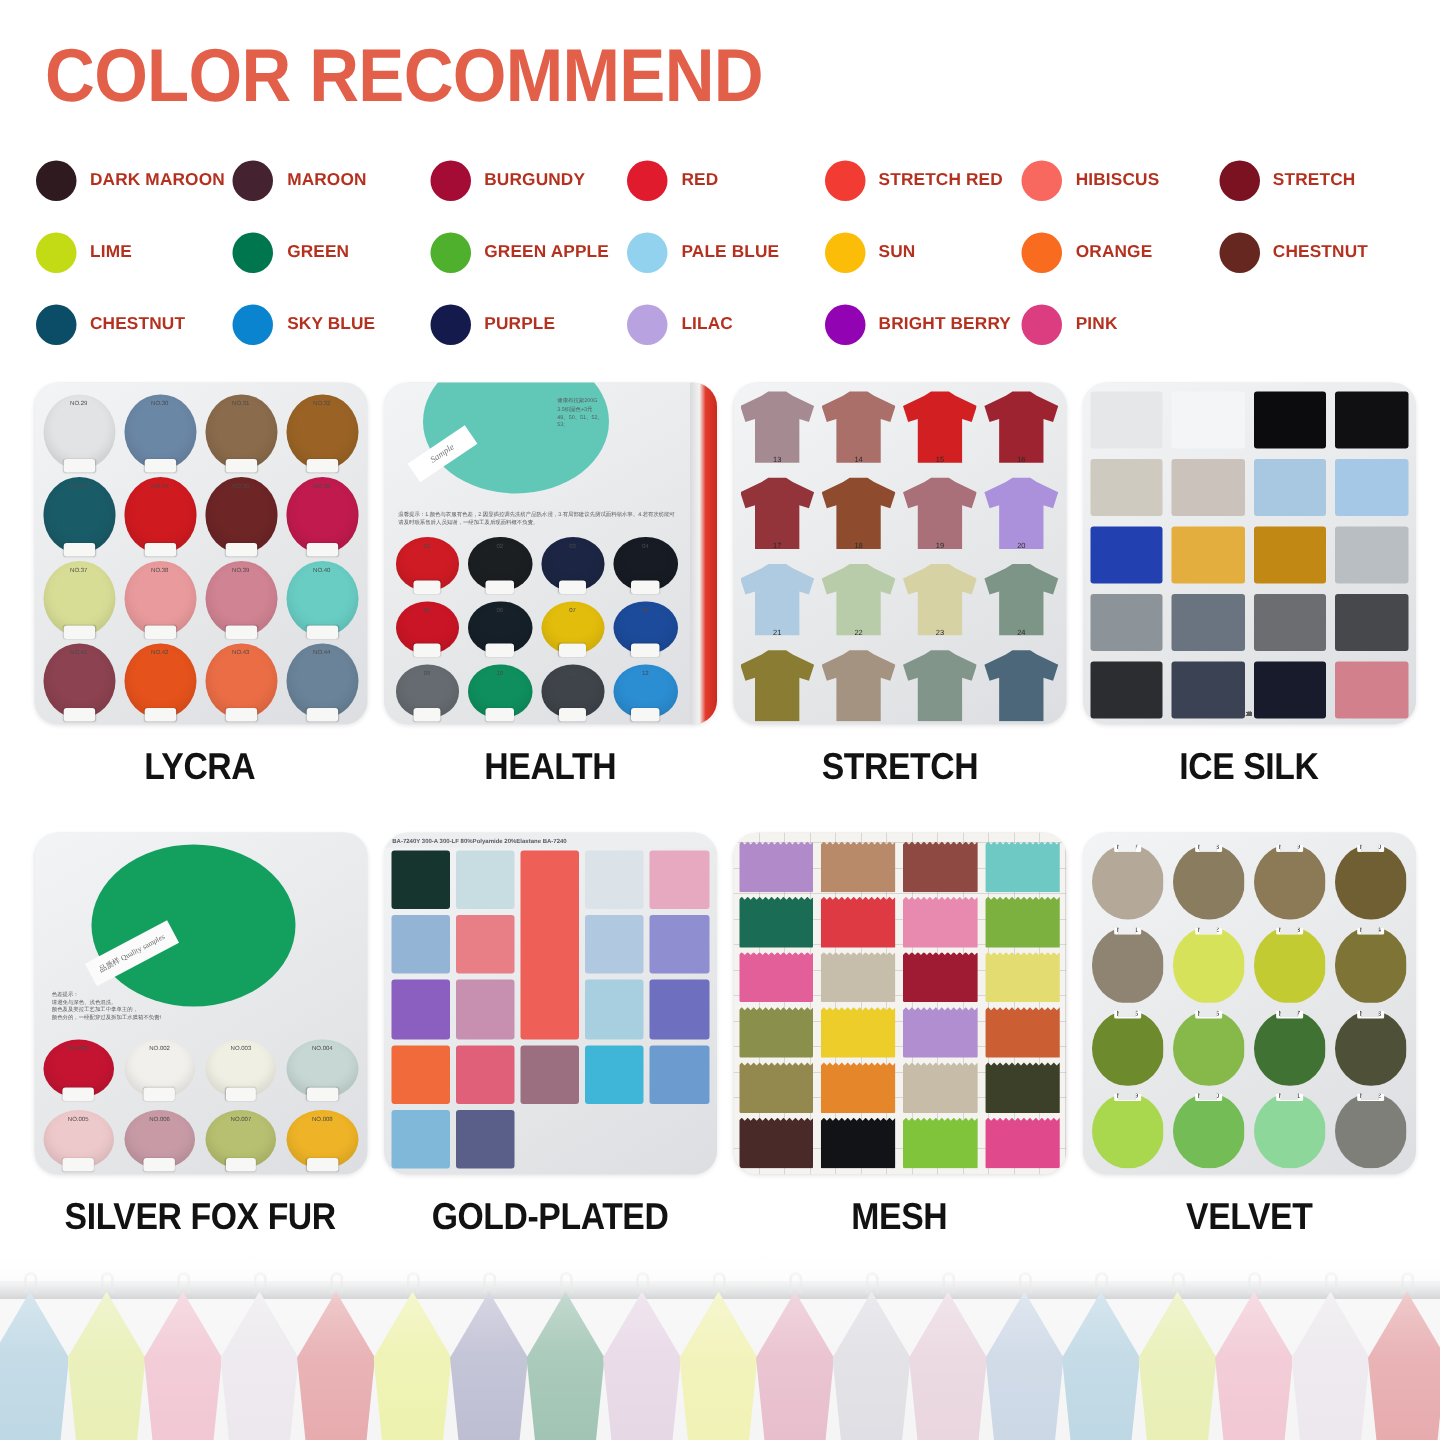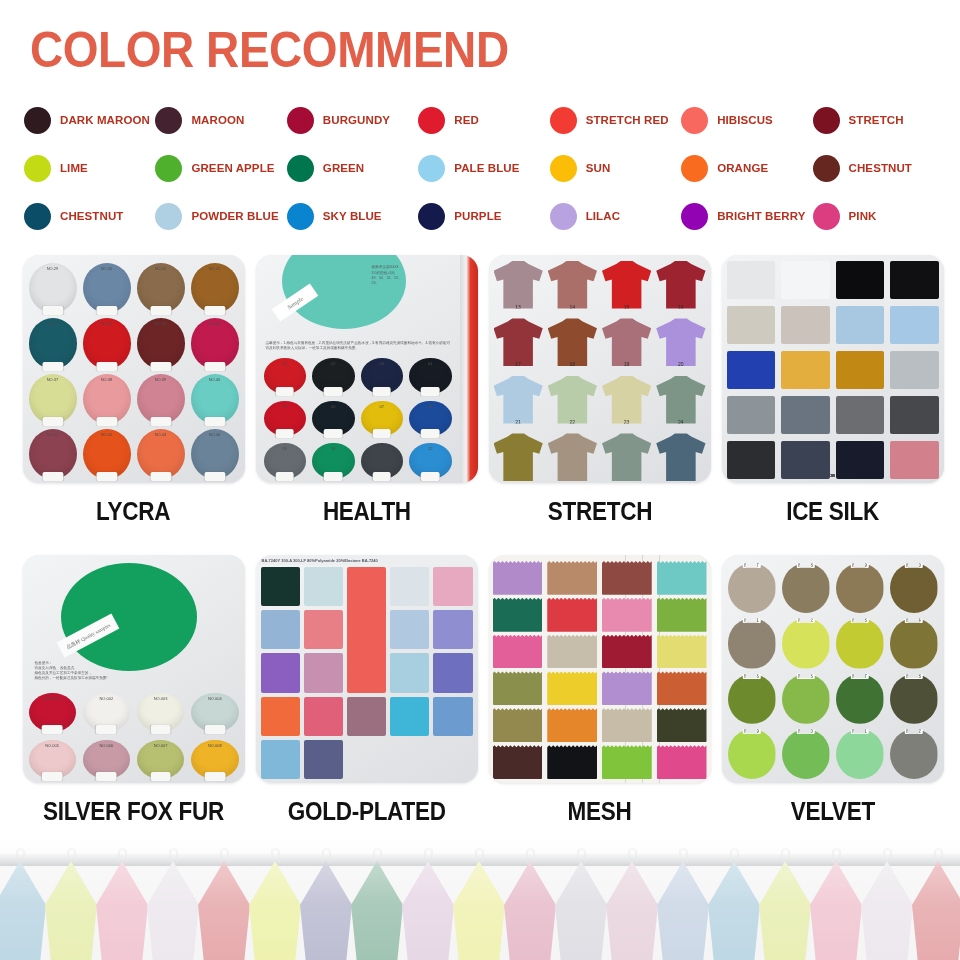--- a/index.html
+++ b/index.html
@@ -411,50 +411,46 @@
       </div>
       <div class="legend-item">
         <div class="legend-dot" style="background: rgb(122, 18, 34);"></div>
         <div class="legend-label" style="color: rgb(181, 49, 31);">STRETCH</div>
       </div>
       <div class="legend-item">
         <div class="legend-dot" style="background: rgb(195, 219, 20);"></div>
         <div class="legend-label" style="color: rgb(181, 49, 31);">LIME</div>
       </div>
       <div class="legend-item">
+        <div class="legend-dot" style="background: rgb(0, 118, 79);"></div>
+        <div class="legend-label" style="color: rgb(181, 49, 31);">GREEN</div>
+      </div>
+      <div class="legend-item">
         <div class="legend-dot" style="background: rgb(78, 176, 44);"></div>
         <div class="legend-label" style="color: rgb(181, 49, 31);">GREEN APPLE</div>
       </div>
       <div class="legend-item">
-        <div class="legend-dot" style="background: rgb(0, 118, 79);"></div>
-        <div class="legend-label" style="color: rgb(181, 49, 31);">GREEN</div>
-      </div>
-      <div class="legend-item">
         <div class="legend-dot" style="background: rgb(146, 210, 238);"></div>
         <div class="legend-label" style="color: rgb(181, 49, 31);">PALE BLUE</div>
       </div>
       <div class="legend-item">
         <div class="legend-dot" style="background: rgb(251, 189, 8);"></div>
         <div class="legend-label" style="color: rgb(181, 49, 31);">SUN</div>
       </div>
       <div class="legend-item">
         <div class="legend-dot" style="background: rgb(249, 107, 30);"></div>
         <div class="legend-label" style="color: rgb(181, 49, 31);">ORANGE</div>
       </div>
       <div class="legend-item">
         <div class="legend-dot" style="background: rgb(101, 39, 31);"></div>
         <div class="legend-label" style="color: rgb(181, 49, 31);">CHESTNUT</div>
       </div>
       <div class="legend-item">
         <div class="legend-dot" style="background: rgb(11, 76, 102);"></div>
         <div class="legend-label" style="color: rgb(181, 49, 31);">CHESTNUT</div>
-      </div>
-      <div class="legend-item">
-        <div class="legend-dot" style="background: rgb(175, 208, 226);"></div>
-        <div class="legend-label" style="color: rgb(181, 49, 31);">POWDER BLUE</div>
       </div>
       <div class="legend-item">
         <div class="legend-dot" style="background: rgb(10, 132, 207);"></div>
         <div class="legend-label" style="color: rgb(181, 49, 31);">SKY BLUE</div>
       </div>
       <div class="legend-item">
         <div class="legend-dot" style="background: rgb(20, 26, 76);"></div>
         <div class="legend-label" style="color: rgb(181, 49, 31);">PURPLE</div>
       </div>
       <div class="legend-item">

